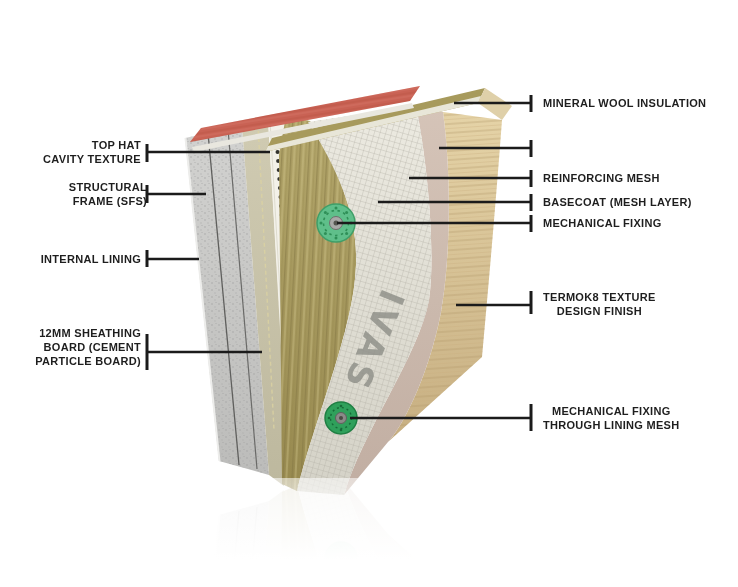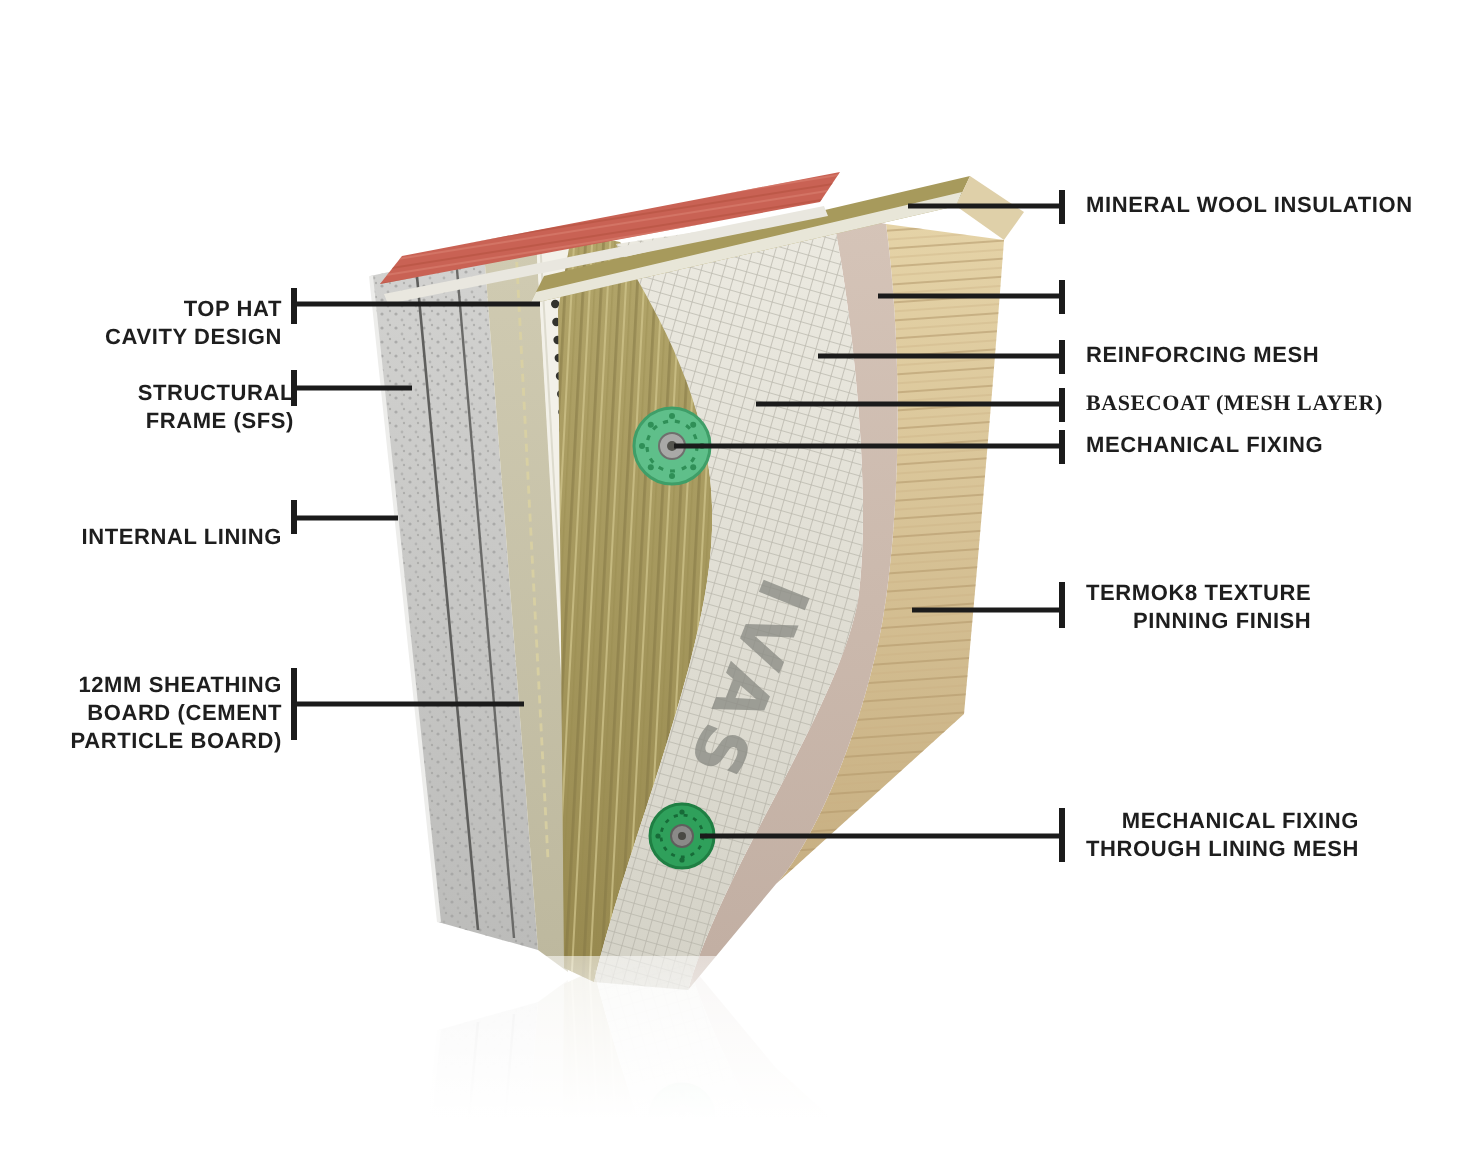--- a/index.html
+++ b/index.html
@@ -5,22 +5,22 @@
   html,body{margin:0;padding:0;background:#ffffff;}
   .canvas{
     position:relative;width:738px;height:587px;background:#ffffff;
     overflow:hidden;font-family:"Liberation Sans",sans-serif;
   }
   .diagram-svg{position:absolute;left:0;top:0;}
   .label{
     position:absolute;font-size:11px;font-weight:bold;line-height:14px;
     letter-spacing:.3px;color:#1e1e1e;white-space:nowrap;
   }
-  .label.left{text-align:right;margin-top:10px;}
-  .label.right{text-align:right;}
+  .label.left{text-align:right;}
+  .label.right{text-align:center;}
   .ivas-text{
     font-family:"DejaVu Sans",sans-serif;font-weight:bold;
     fill:#8d8e87;opacity:.8;letter-spacing:5px;
   }
 </style>
 </head>
 <body>
 
 <div class="canvas">
 
@@ -203,49 +203,49 @@
       <line x1="531" y1="170" x2="531" y2="187"></line>
       <line x1="531" y1="194" x2="531" y2="211"></line>
       <line x1="531" y1="215" x2="531" y2="232"></line>
       <line x1="531" y1="291" x2="531" y2="314"></line>
       <line x1="531" y1="404" x2="531" y2="431"></line>
     </g>
   </svg>
 
   <div class="label left" style="top:138px;right:597px;">
     <div>TOP HAT</div>
-    <div>CAVITY DESIGN</div>
+    <div>CAVITY TEXTURE</div>
   </div>
   <div class="label left" style="top:180px;right:591px;">
     <div>STRUCTURAL</div>
     <div>FRAME (SFS)</div>
   </div>
   <div class="label left" style="top:252px;right:597px;">
     <div>INTERNAL LINING</div>
   </div>
   <div class="label left" style="top:326px;right:597px;">
     <div>12MM SHEATHING</div>
     <div>BOARD (CEMENT</div>
     <div>PARTICLE BOARD)</div>
   </div>
 
   <div class="label right" style="top:96px;left:543px;">
     <div>MINERAL WOOL INSULATION</div>
   </div>
   <div class="label right" style="top:171px;left:543px;">
     <div>REINFORCING MESH</div>
   </div>
-  <div class="label right" style="top:195px;left:543px;font-family:Liberation Serif, serif;">
+  <div class="label right" style="top:195px;left:543px;">
     <div>BASECOAT (MESH LAYER)</div>
   </div>
   <div class="label right" style="top:216px;left:543px;">
     <div>MECHANICAL FIXING</div>
   </div>
   <div class="label right" style="top:290px;left:543px;">
     <div>TERMOK8 TEXTURE</div>
-    <div>PINNING FINISH</div>
+    <div>DESIGN FINISH</div>
   </div>
   <div class="label right" style="top:404px;left:543px;">
     <div>MECHANICAL FIXING</div>
     <div>THROUGH LINING MESH</div>
   </div>
 
 </div>
 
 </body></html>

